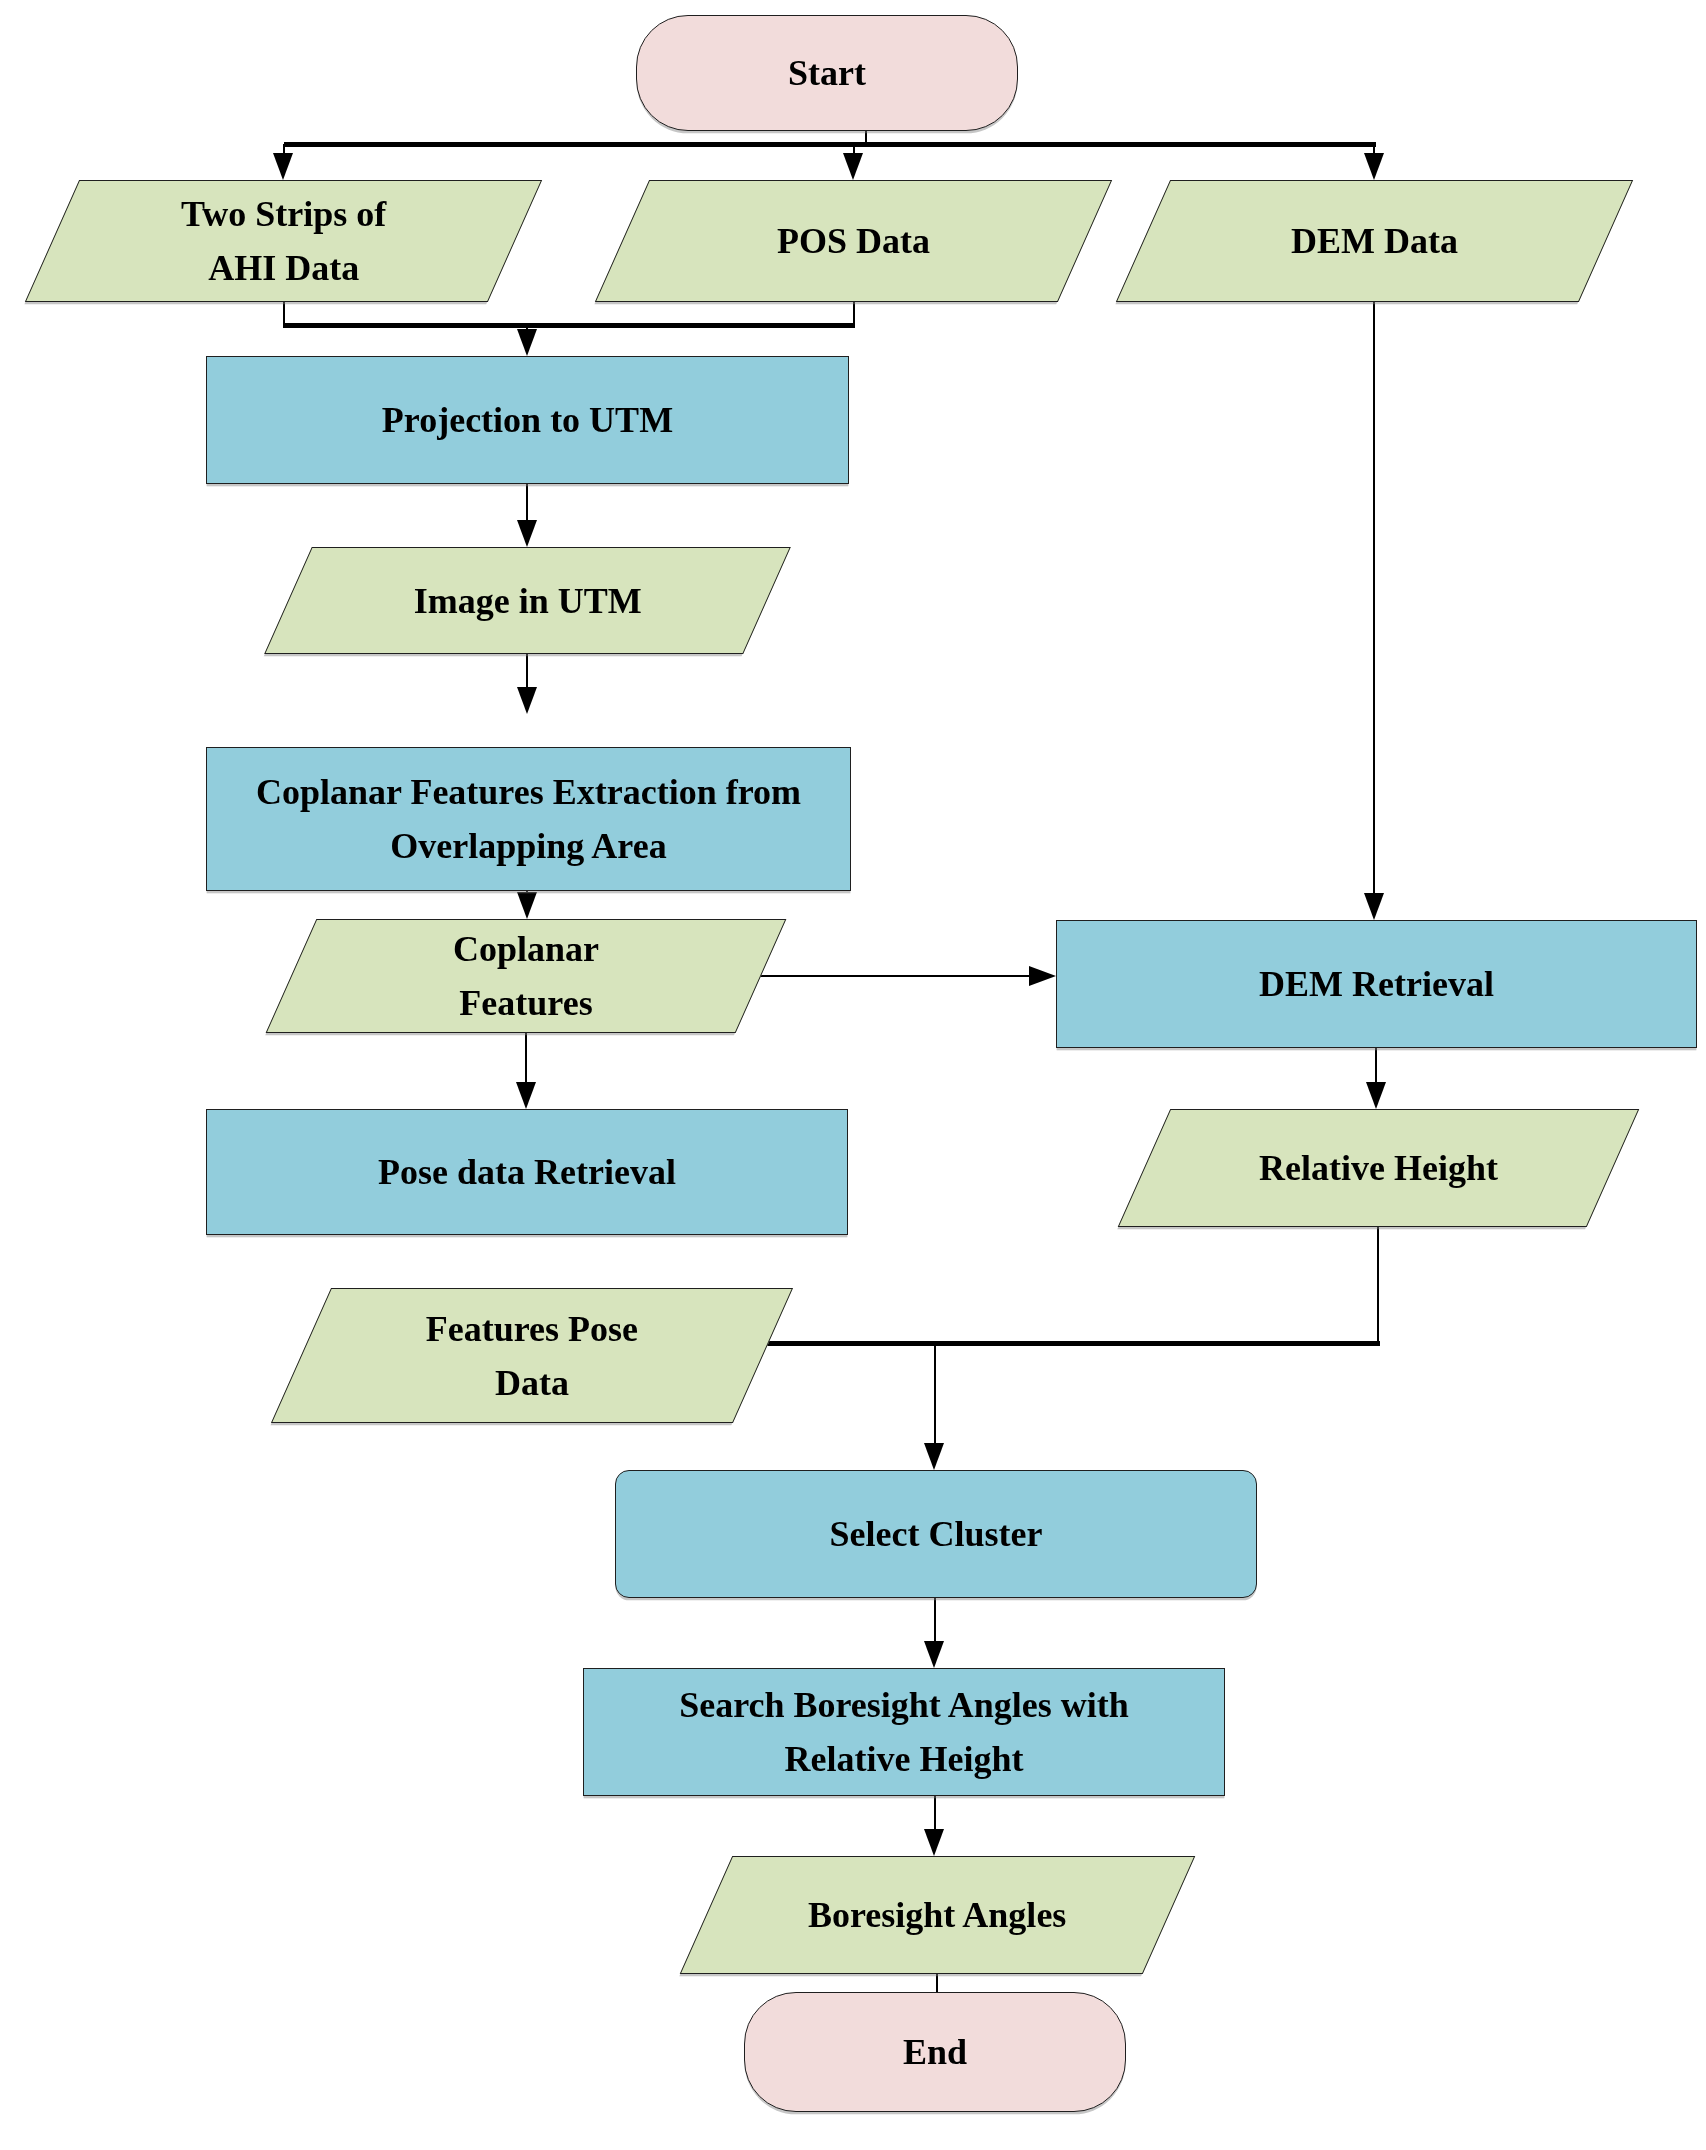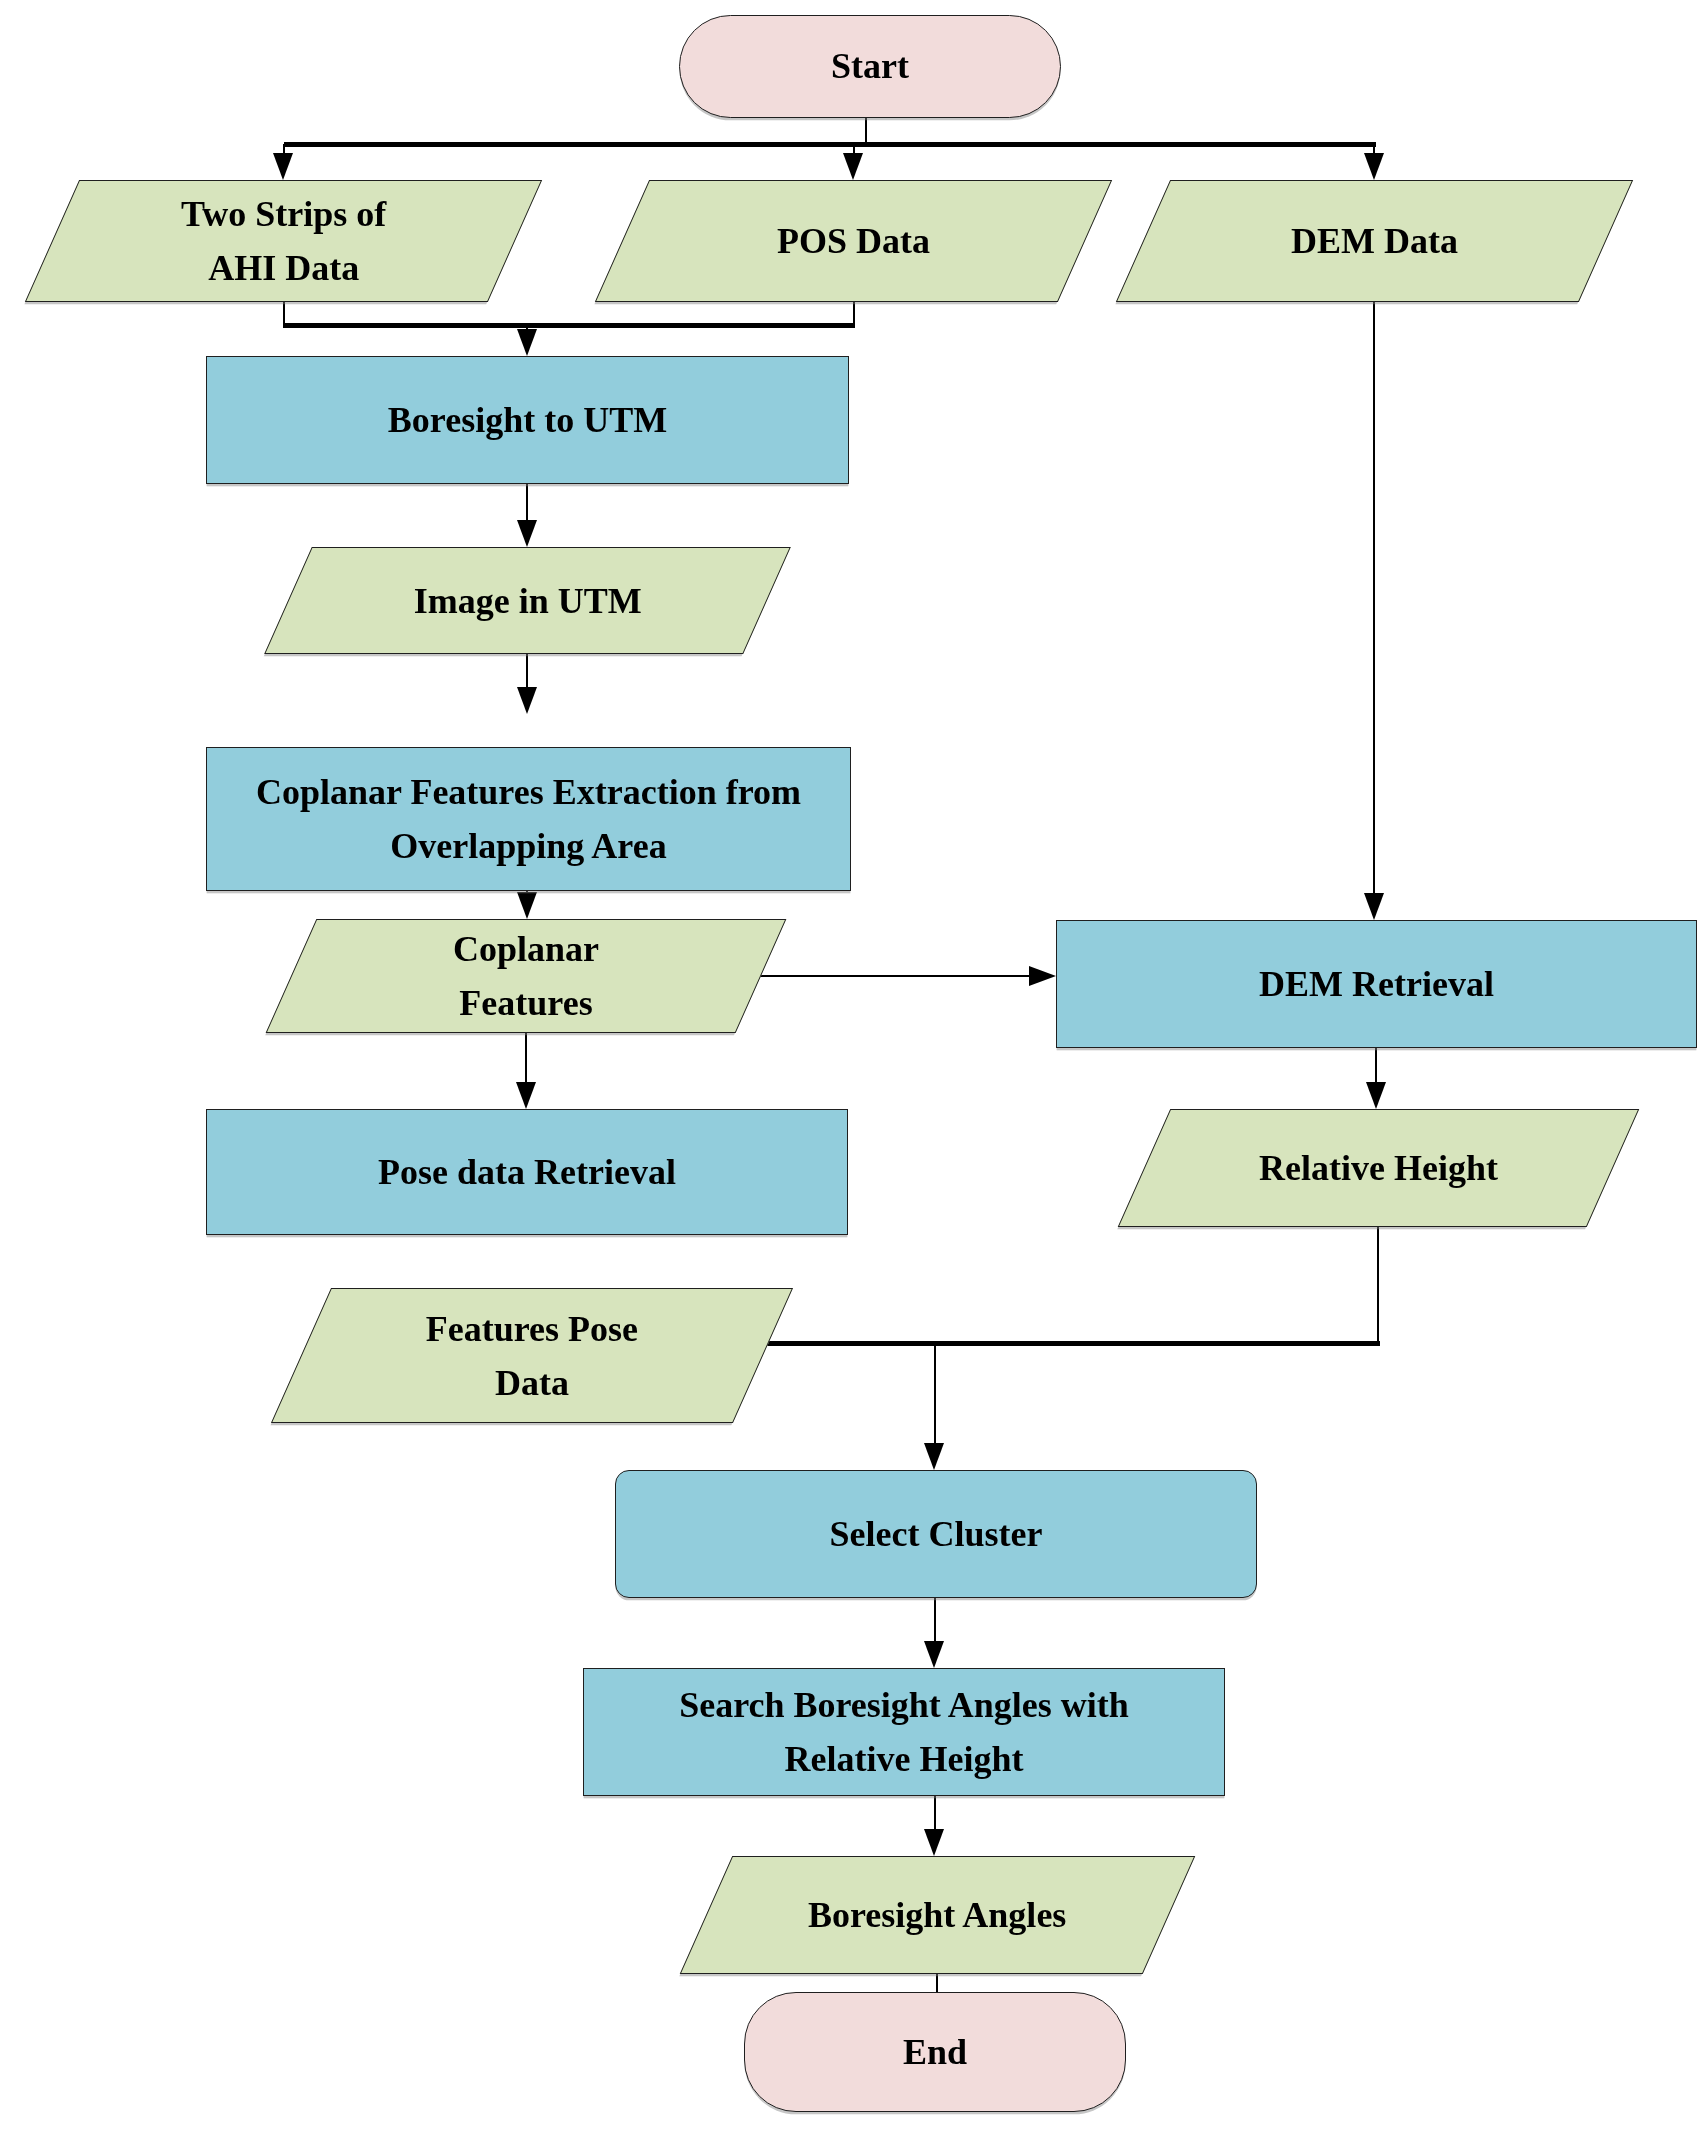--- a/index.html
+++ b/index.html
@@ -98,39 +98,39 @@
 
   <div class="line v" style="left:934px;top:1598px;height:45px;"></div>
   <div class="arrow-down" style="left:924px;top:1641px;"></div>
 
   <div class="line v" style="left:934px;top:1795px;height:36px;"></div>
   <div class="arrow-down" style="left:924px;top:1829px;"></div>
 
   <div class="line v" style="left:936px;top:1974px;height:40px;"></div>
   <div class="arrow-down" style="left:927px;top:2012px;"></div>
 
-  <div class="node terminator" style="left:679px;top:14.7px;width:382px;height:103px;">
+  <div class="node terminator" style="left:636px;top:14.7px;width:382px;height:116px;">
     <span class="lbl">Start</span>
   </div>
 
   <div class="node para" style="left:52px;top:180px;width:463px;height:122px;">
     <span class="lbl">Two Strips of
 AHI Data</span>
   </div>
 
   <div class="node para" style="left:622px;top:180px;width:463px;height:122px;">
     <span class="lbl">POS Data</span>
   </div>
 
   <div class="node para" style="left:1143px;top:180px;width:463px;height:122px;">
     <span class="lbl">DEM Data</span>
   </div>
 
   <div class="node process" style="left:206px;top:356px;width:643px;height:128px;">
-    <span class="lbl">Boresight to UTM</span>
+    <span class="lbl">Projection to UTM</span>
   </div>
 
   <div class="node para" style="left:288px;top:547px;width:479px;height:107px;">
     <span class="lbl">Image in UTM</span>
   </div>
 
   <div class="node process" style="left:206px;top:715px;width:645px;height:144px;margin-top:32px;">
     <span class="lbl">Coplanar Features Extraction from
 Overlapping Area</span>
   </div>

